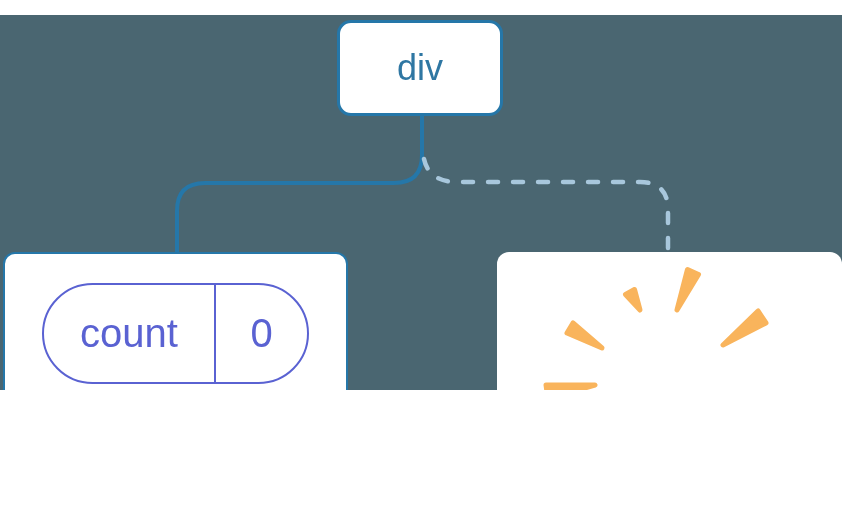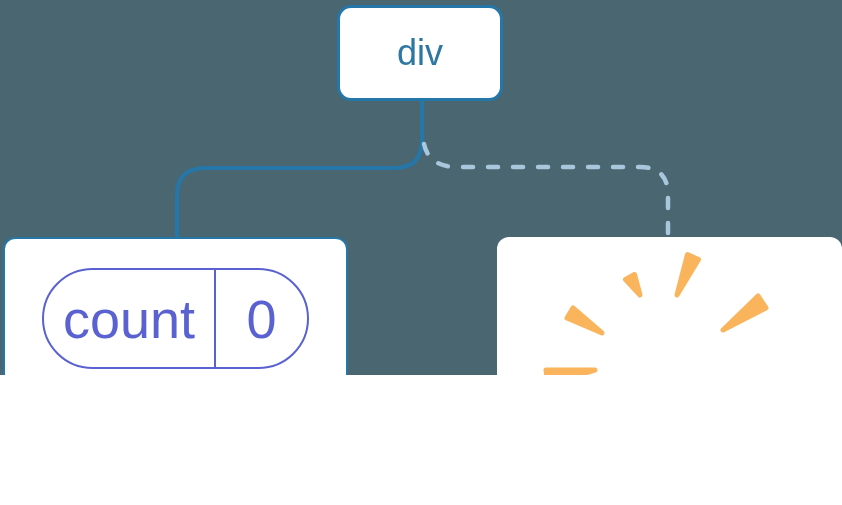--- a/index.html
+++ b/index.html
@@ -6,20 +6,21 @@
     margin: 0;
     padding: 0;
     font-family: "Liberation Sans", sans-serif;
   }
   .canvas {
     position: relative;
     width: 842px;
     height: 375px;
     background: var(--background);
     overflow: hidden;
+    margin-top: 15px;
   }
   .connectors {
     position: absolute;
     left: 0; top: 0;
     width: 842px; height: 505px;
     pointer-events: none;
   }
   .edge-solid {
     fill: none;
     stroke: var(--node-border);
@@ -72,21 +73,21 @@
   }
   .state-pill {
     margin: 29px auto 0 auto;
     width: 267px; height: 101px;
     box-sizing: border-box;
     border: 2.5px solid var(--state-purple);
     border-radius: 52px;
     display: flex;
     align-items: stretch;
     color: var(--state-purple);
-    font-size: 54px;
+    font-size: 40px;
   }
   .pill-left {
     width: 170px;
     border-right: 2.5px solid var(--state-purple);
     display: flex;
     align-items: center;
     justify-content: center;
   }
   .pill-right {
     flex: 1;

